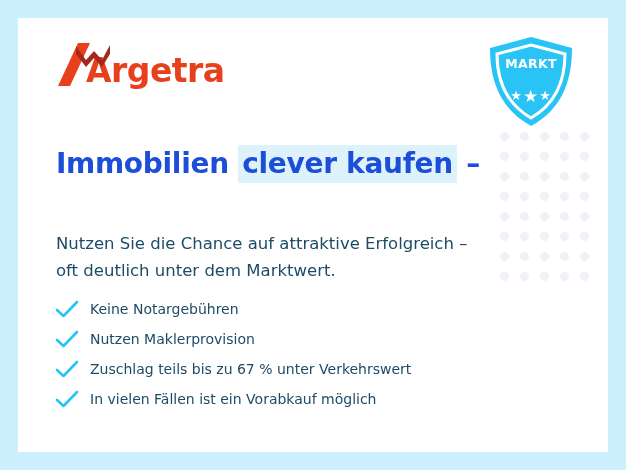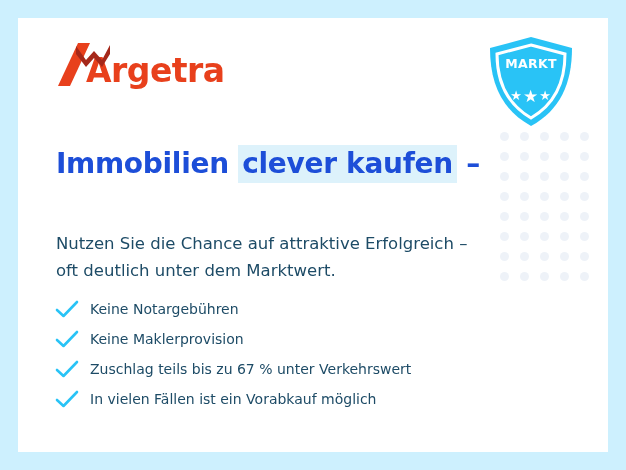--- a/index.html
+++ b/index.html
@@ -272,21 +272,21 @@
         <li>
           <svg class="check" viewBox="0 0 26 20">
             <path d="M3 11 L9.5 17 L23 3" fill="none" stroke="#29c3f6" stroke-width="2.6" stroke-linecap="round" stroke-linejoin="round"></path>
           </svg>
           <span>Keine Notargebühren</span>
         </li>
         <li>
           <svg class="check" viewBox="0 0 26 20">
             <path d="M3 11 L9.5 17 L23 3" fill="none" stroke="#29c3f6" stroke-width="2.6" stroke-linecap="round" stroke-linejoin="round"></path>
           </svg>
-          <span>Keine Maklerprovision</span>
+          <span>Nutzen Maklerprovision</span>
         </li>
         <li>
           <svg class="check" viewBox="0 0 26 20">
             <path d="M3 11 L9.5 17 L23 3" fill="none" stroke="#29c3f6" stroke-width="2.6" stroke-linecap="round" stroke-linejoin="round"></path>
           </svg>
           <span>Zuschlag teils bis zu 67 % unter Verkehrswert</span>
         </li>
         <li>
           <svg class="check" viewBox="0 0 26 20">
             <path d="M3 11 L9.5 17 L23 3" fill="none" stroke="#29c3f6" stroke-width="2.6" stroke-linecap="round" stroke-linejoin="round"></path>

